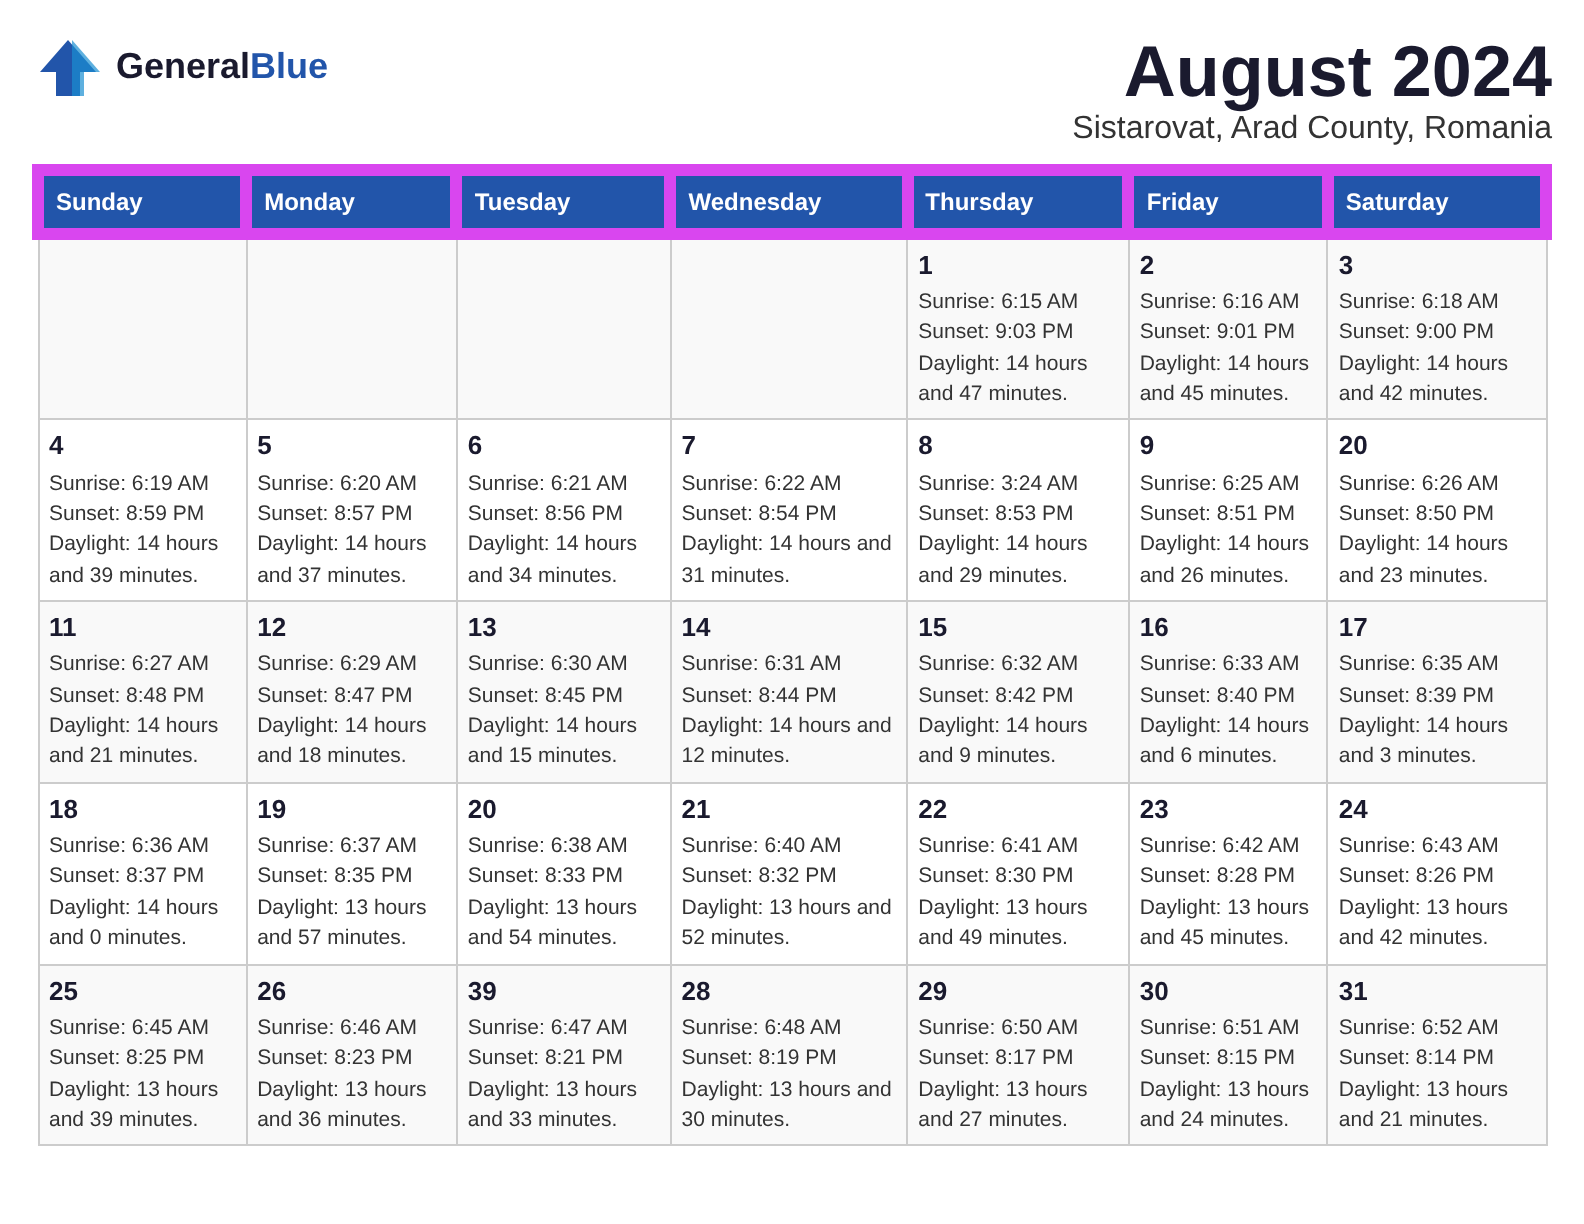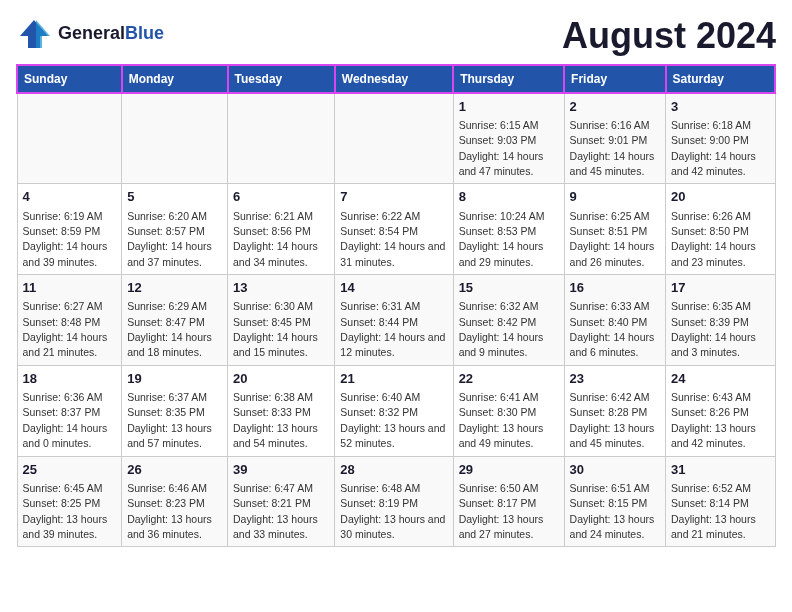--- a/index.html
+++ b/index.html
@@ -57,21 +57,21 @@
       border-collapse: collapse;
       font-size: 11px;
     }
     thead tr th {
       background-color: #2255aa;
       color: #fff;
       text-align: left;
       padding: 6px 6px;
       font-size: 12px;
       font-weight: bold;
-      border: 2px solid #d946ef;
+      border: 6px solid #d946ef;
     }
     tbody tr td {
       border: 1px solid #ccc;
       vertical-align: top;
       padding: 4px 5px;
       min-height: 70px;
       background: #fff;
       line-height: 1.4;
     }
     tbody tr:nth-child(odd) td {
@@ -101,20 +101,21 @@
       <polygon points="18,4 32,20 24,20 24,32 12,32 12,20 4,20" fill="#2255aa"></polygon>
       <polygon points="20,4 34,20 26,20 26,32 20,32" fill="#1a8fd1" opacity="0.7"></polygon>
     </svg>
     <div class="logo-text">
       <span class="logo-general">General</span>
       <span class="logo-blue">Blue</span>
     </div>
   </div>
   <div class="title-area">
     <div class="main-title">August 2024</div>
+    <div class="subtitle">Sistarovat, Arad County, Romania</div>
   </div>
 </div>
 
 <table>
   <thead>
     <tr>
     <th>Sunday</th>
         <th>Monday</th>
         <th>Tuesday</th>
         <th>Wednesday</th>
@@ -145,21 +146,21 @@
 Daylight: 14 hours and 39 minutes.</span></td>
         <td><span class="day-number">5</span><span class="day-info" style="white-space: pre-line;">Sunrise: 6:20 AM
 Sunset: 8:57 PM
 Daylight: 14 hours and 37 minutes.</span></td>
         <td><span class="day-number">6</span><span class="day-info" style="white-space: pre-line;">Sunrise: 6:21 AM
 Sunset: 8:56 PM
 Daylight: 14 hours and 34 minutes.</span></td>
         <td><span class="day-number">7</span><span class="day-info" style="white-space: pre-line;">Sunrise: 6:22 AM
 Sunset: 8:54 PM
 Daylight: 14 hours and 31 minutes.</span></td>
-        <td><span class="day-number">8</span><span class="day-info" style="white-space: pre-line;">Sunrise: 10:24 AM
+        <td><span class="day-number">8</span><span class="day-info" style="white-space: pre-line;">Sunrise: 3:24 AM
 Sunset: 8:53 PM
 Daylight: 14 hours and 29 minutes.</span></td>
         <td><span class="day-number">9</span><span class="day-info" style="white-space: pre-line;">Sunrise: 6:25 AM
 Sunset: 8:51 PM
 Daylight: 14 hours and 26 minutes.</span></td>
         <td><span class="day-number">20</span><span class="day-info" style="white-space: pre-line;">Sunrise: 6:26 AM
 Sunset: 8:50 PM
 Daylight: 14 hours and 23 minutes.</span></td>
       </tr>
       <tr>

